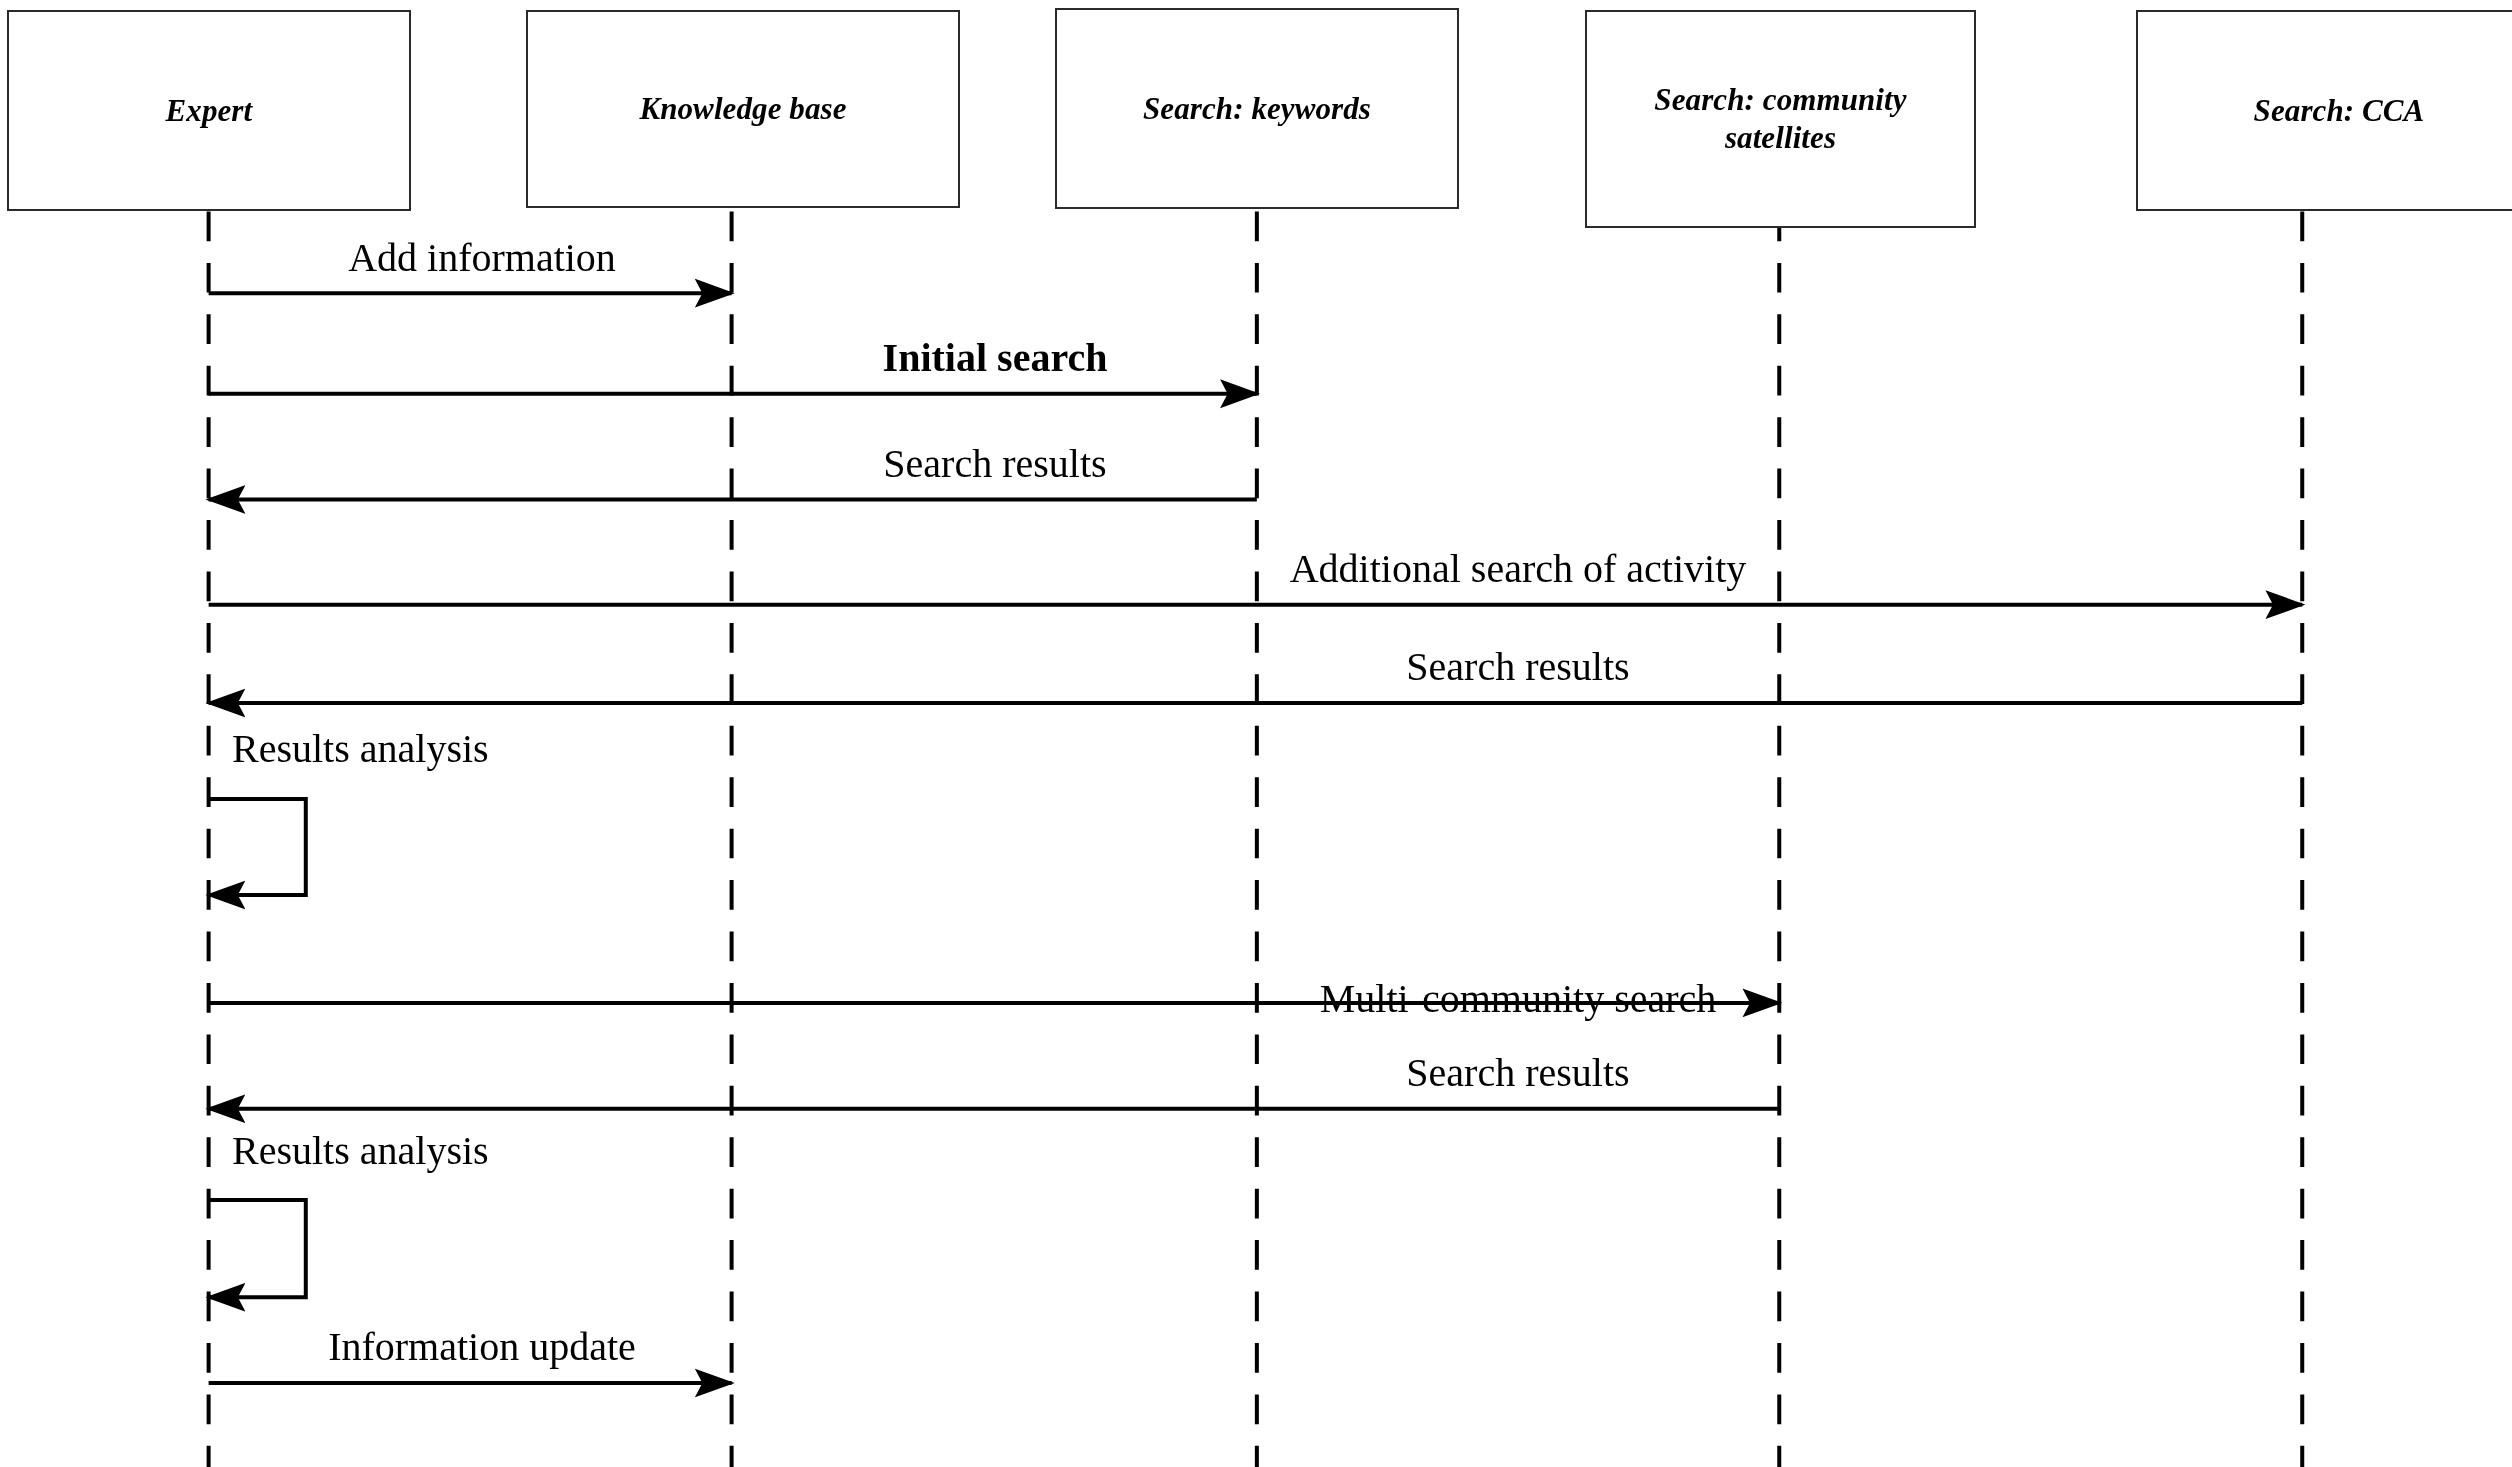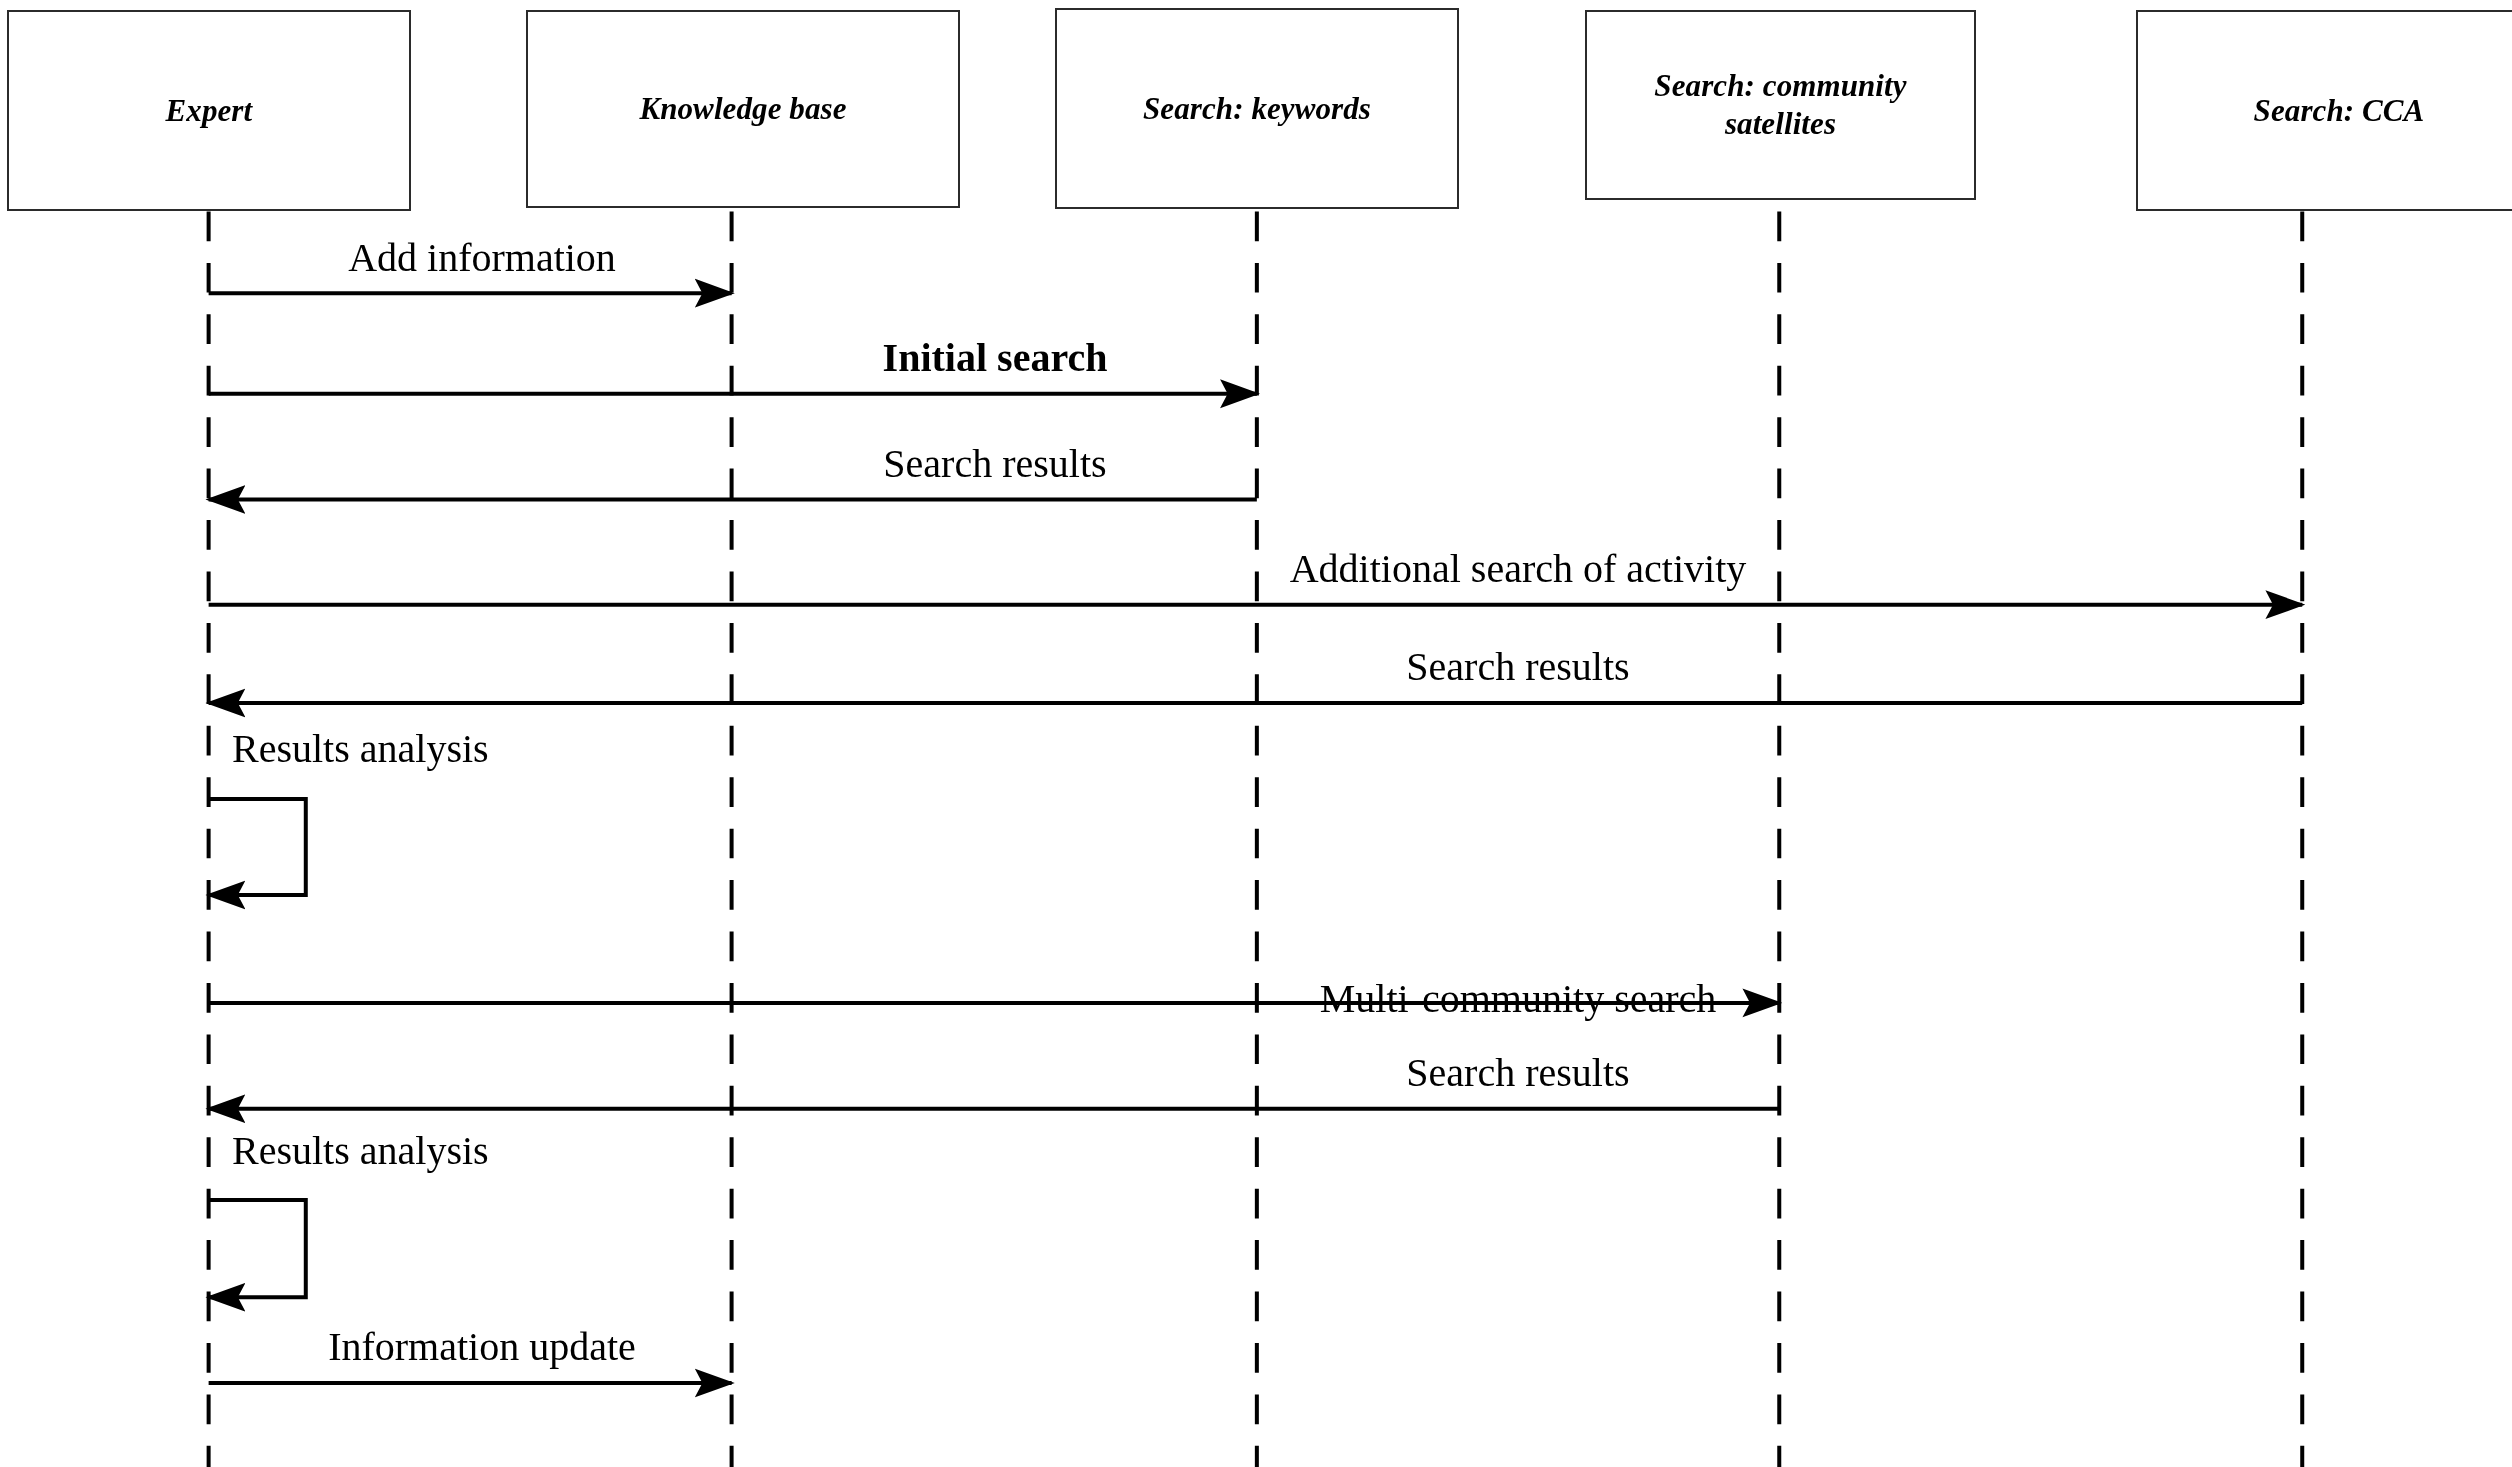--- a/index.html
+++ b/index.html
@@ -100,21 +100,21 @@
   <div id="boxes-layer">
       <div class="lifeline-box" style="left: 6.9px; top: 10.3px; width: 404px; height: 201px;">
         <span class="lifeline-box-label">Expert</span>
       </div>
       <div class="lifeline-box" style="left: 526px; top: 10.3px; width: 434px; height: 198px;">
         <span class="lifeline-box-label">Knowledge base</span>
       </div>
       <div class="lifeline-box" style="left: 1055px; top: 8px; width: 404px; height: 201px;">
         <span class="lifeline-box-label">Search: keywords</span>
       </div>
-      <div class="lifeline-box" style="left: 1585px; top: 10.3px; width: 391px; height: 190px;">
+      <div class="lifeline-box" style="left: 1585px; top: 10.3px; width: 391px; height: 218px;">
         <span class="lifeline-box-label">Search: community
 satellites</span>
       </div>
       <div class="lifeline-box" style="left: 2098px; top: 10.3px; width: 406px; height: 201px; margin-left: 38px;">
         <span class="lifeline-box-label">Search: CCA</span>
       </div>
     </div>
   <div id="labels-layer">
       <div class="msg-label center" style="left: 482px; top: 278px; transform: translate(-50%, -100%);">Add information</div>
       <div class="msg-label center" style="left: 995px; top: 378px; transform: translate(-50%, -100%); font-weight: bold;">Initial search</div>

